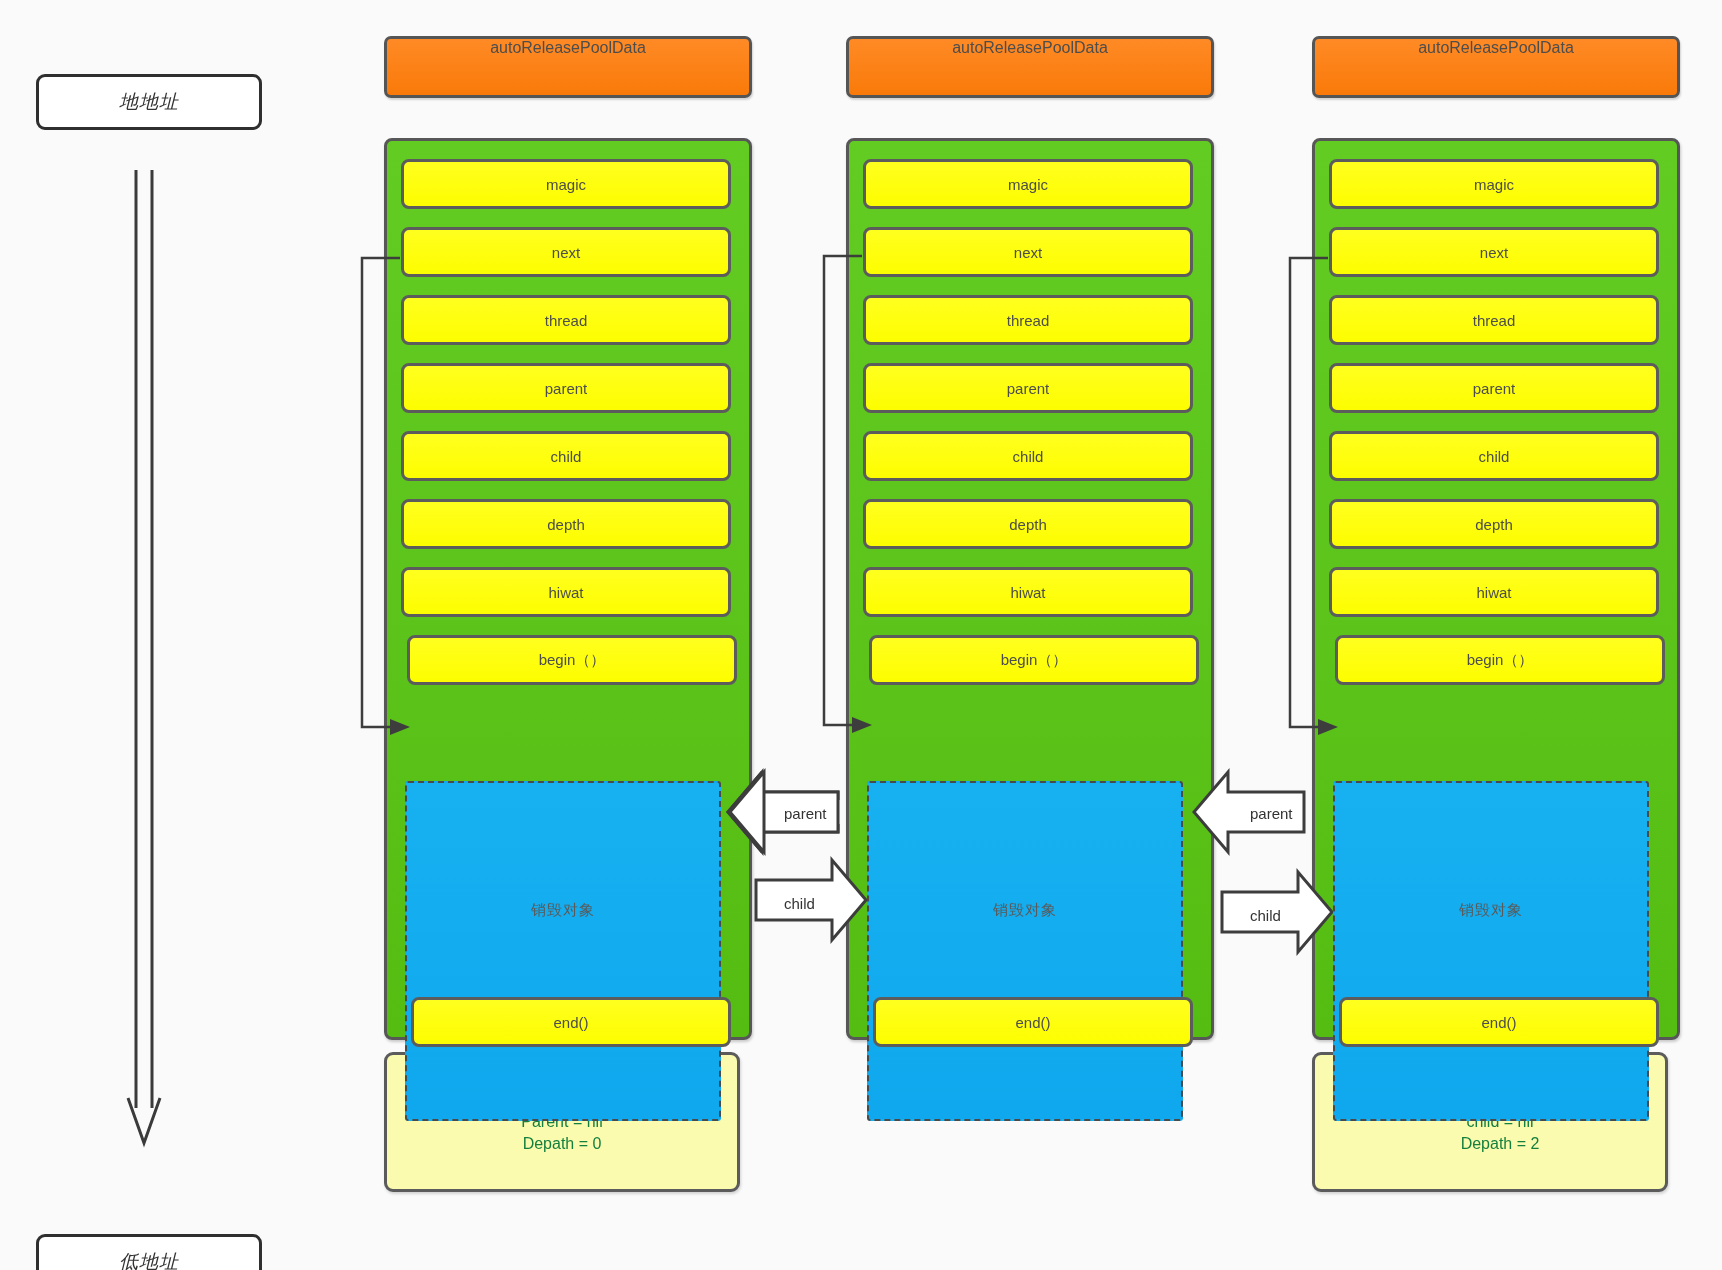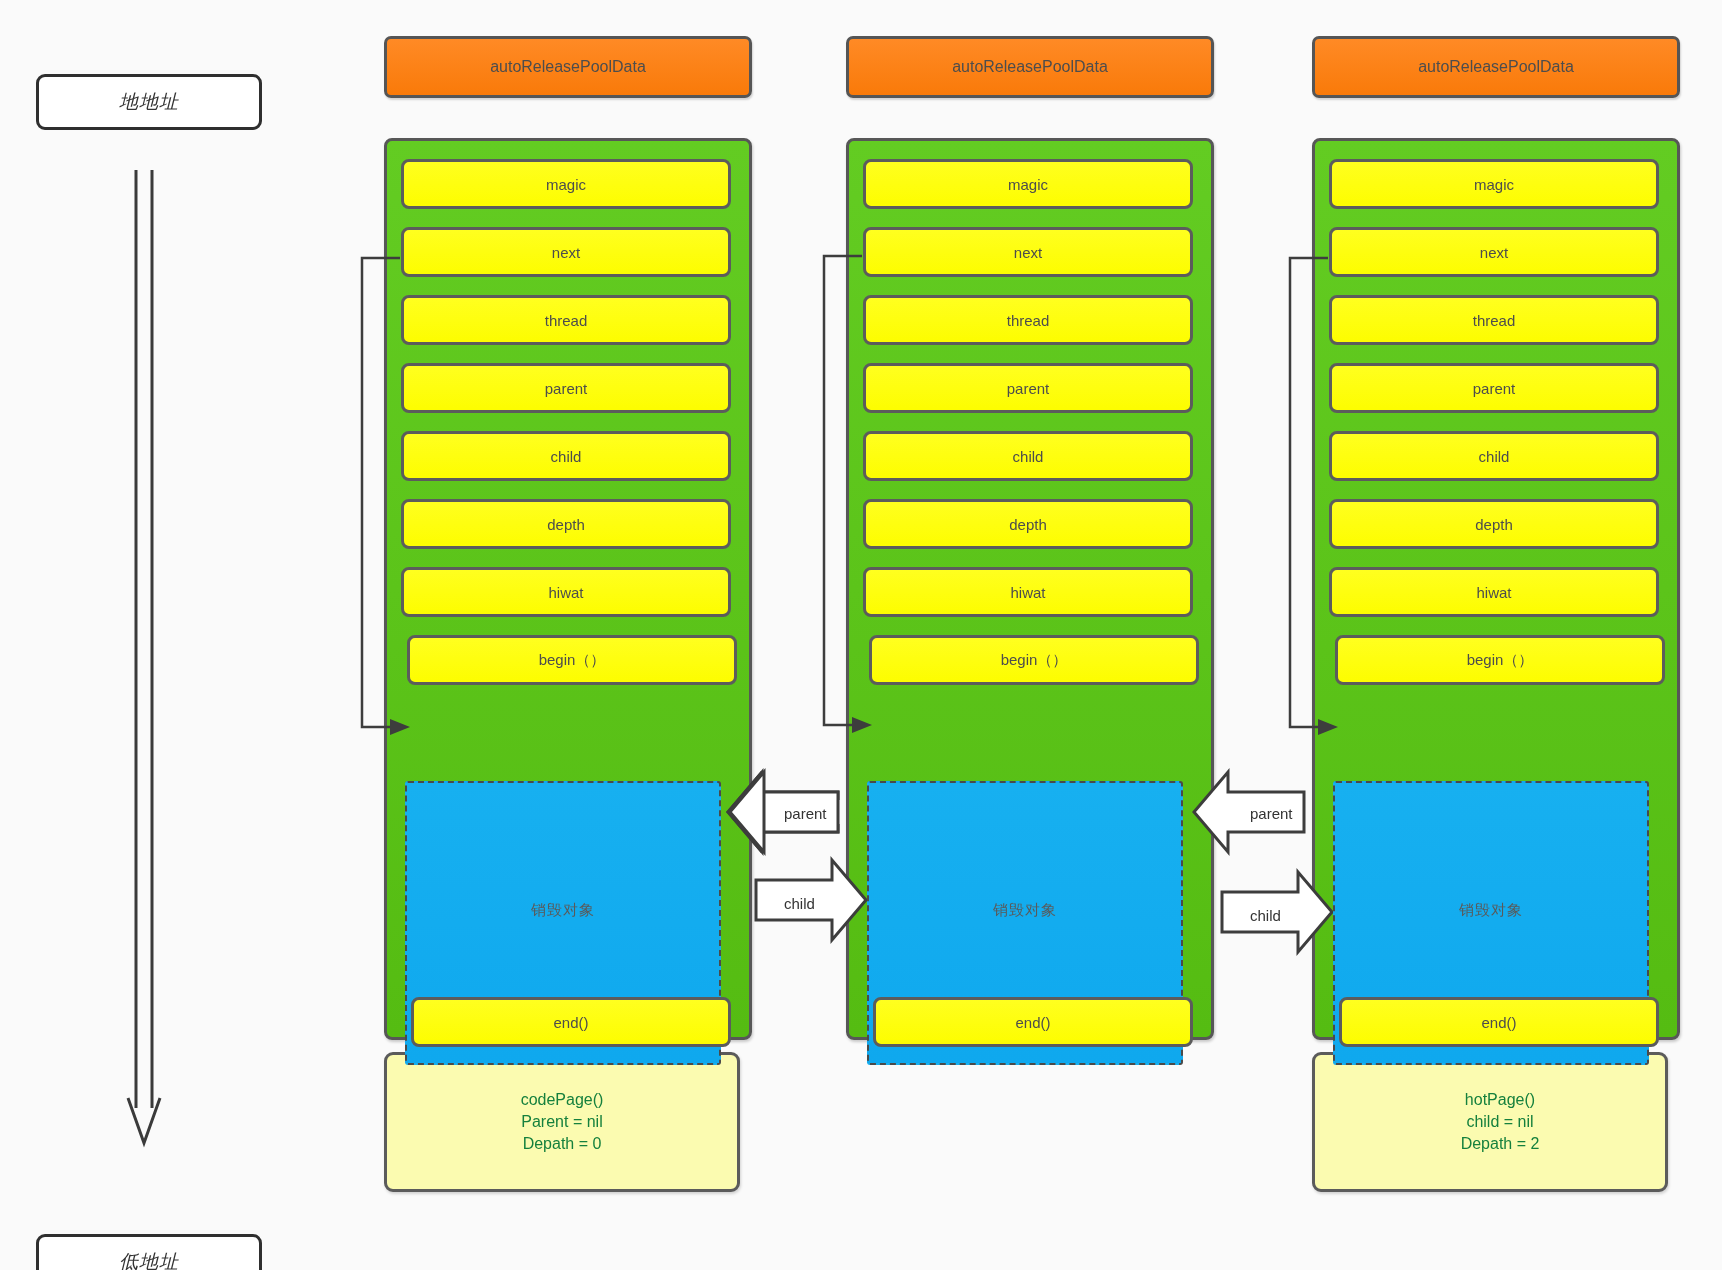--- a/index.html
+++ b/index.html
@@ -44,21 +44,21 @@
   #col-2 { left: 1312px; }
 
   
   .header-box {
     position: absolute;
     left: 0; top: 36px;
     width: 368px; height: 62px;
     border: 3px solid #555555;
     border-radius: 7px;
     background: linear-gradient(180deg, #ff8a25 0%, #f97a09 100%);
-    display: flex; align-items: center; justify-content: center;
+    display: flex; align-items: flex-start; justify-content: center;
     font-size: 16px;
     color: #4d4d4d;
     box-shadow: 1px 2px 2px rgba(0,0,0,0.16);
   }
 
   
   .struct {
     position: absolute;
     left: 0; top: 138px;
     width: 368px;
@@ -83,21 +83,21 @@
     color: #4d4d4d;
     z-index: 3;
   }
 
   
   .destroy {
     position: absolute;
     left: 18px;
     top: 640px;
     width: 316px;
-    height: 284px;
+    height: 340px;
     background: linear-gradient(180deg, #17b0f0 0%, #0fa8ee 100%);
     border: 2px dashed #4a4a4a;
     border-radius: 3px;
     z-index: 1;
   }
   .destroy-label {
     position: absolute;
     left: 0; right: 0;
     top: 118px;
     text-align: center;

